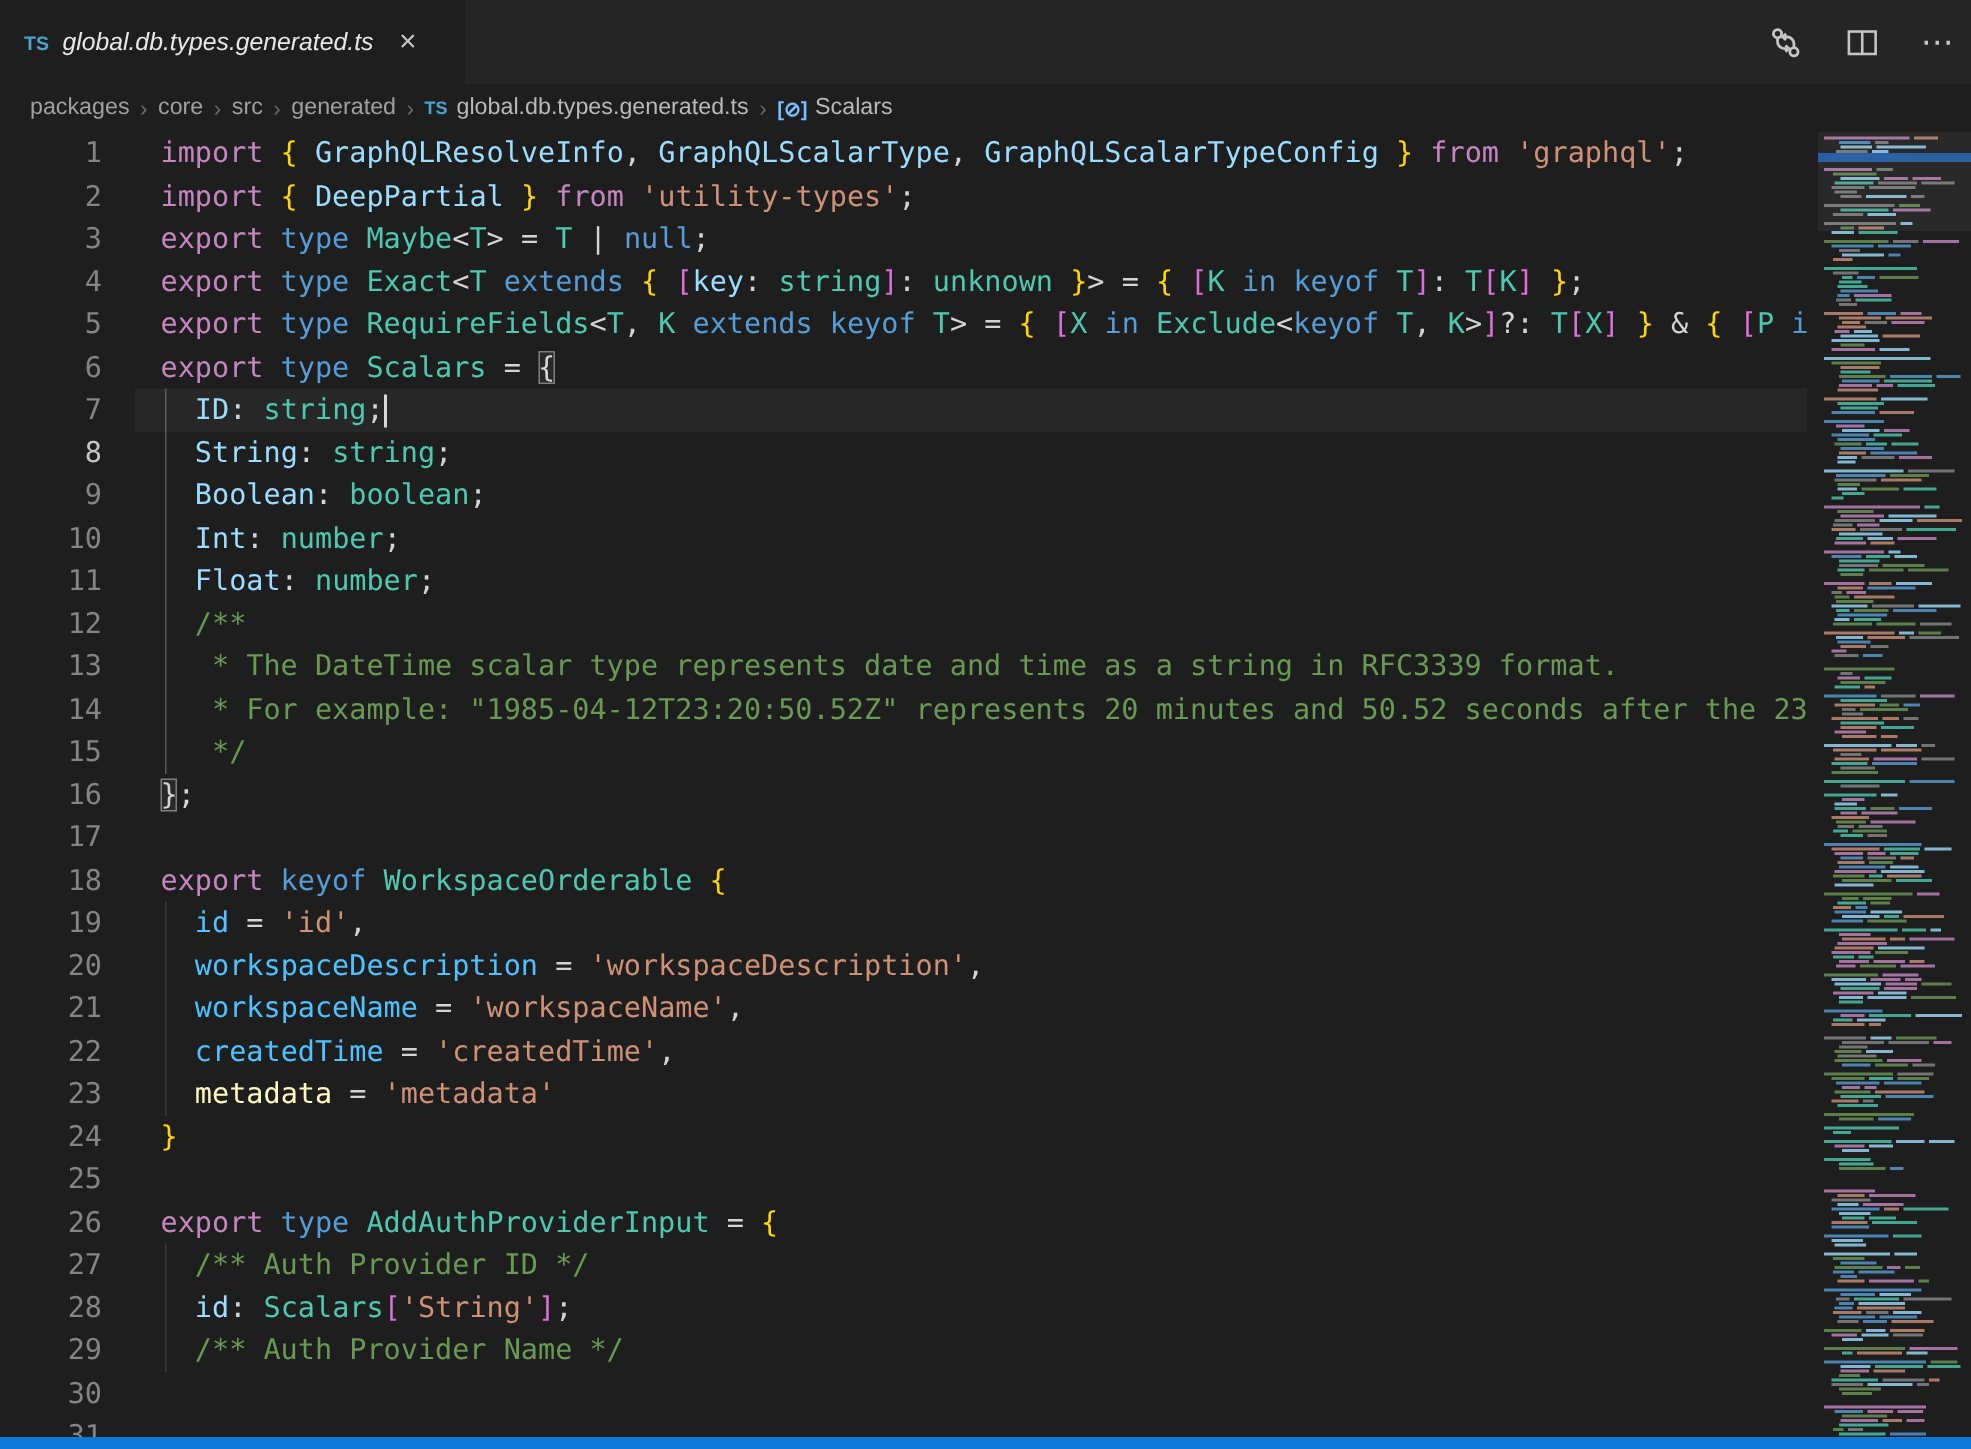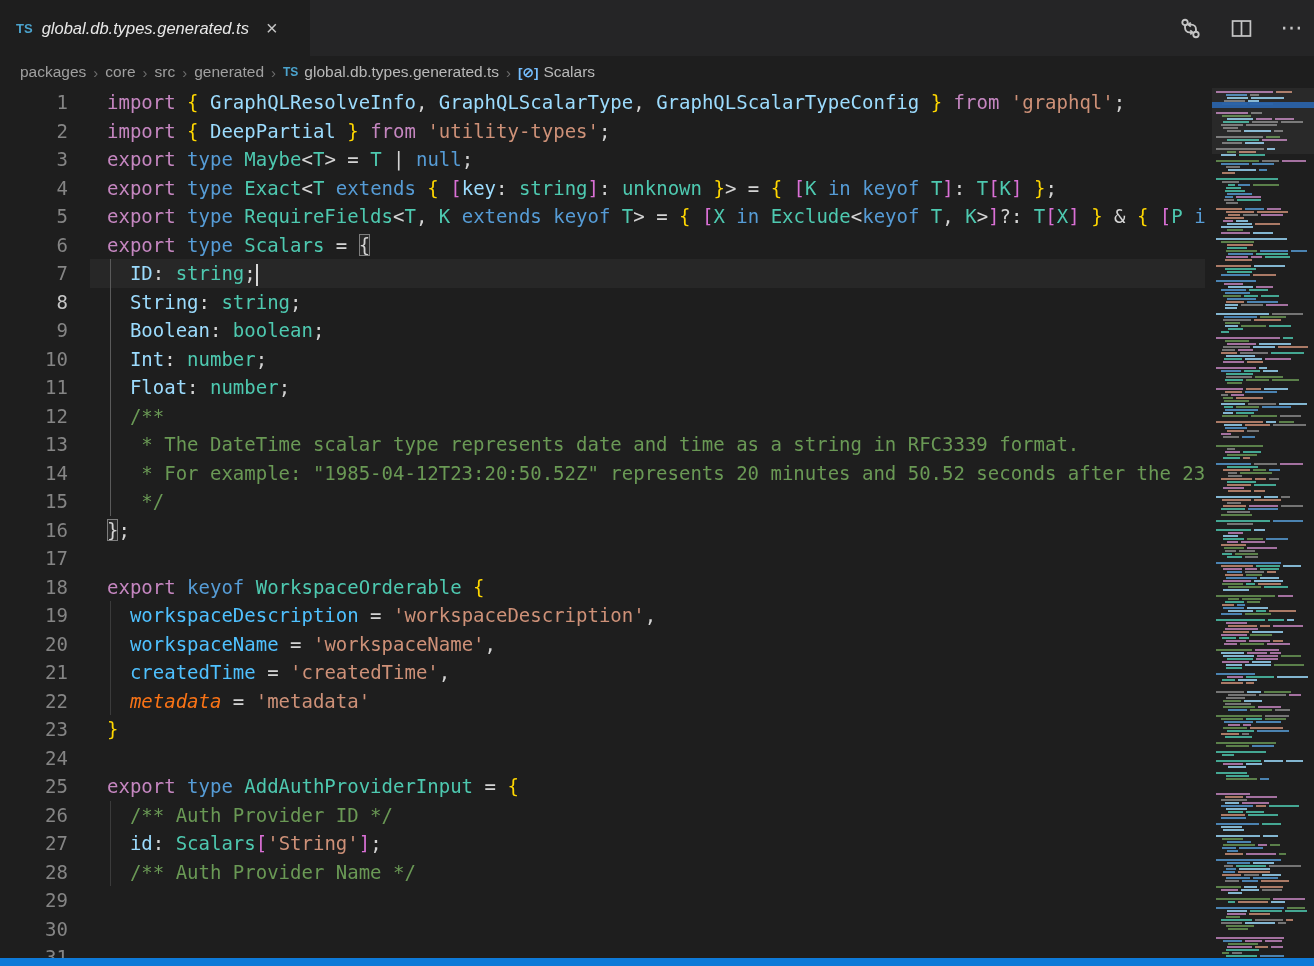--- a/index.html
+++ b/index.html
@@ -152,24 +152,25 @@
         <div class="row"><i class="guide ag"></i><span style="color: rgb(212, 212, 212);">  </span><span style="color: rgb(156, 220, 254);">Boolean</span><span style="color: rgb(212, 212, 212);">: </span><span style="color: rgb(78, 201, 176);">boolean</span><span style="color: rgb(212, 212, 212);">;</span></div>
         <div class="row"><i class="guide ag"></i><span style="color: rgb(212, 212, 212);">  </span><span style="color: rgb(156, 220, 254);">Int</span><span style="color: rgb(212, 212, 212);">: </span><span style="color: rgb(78, 201, 176);">number</span><span style="color: rgb(212, 212, 212);">;</span></div>
         <div class="row"><i class="guide ag"></i><span style="color: rgb(212, 212, 212);">  </span><span style="color: rgb(156, 220, 254);">Float</span><span style="color: rgb(212, 212, 212);">: </span><span style="color: rgb(78, 201, 176);">number</span><span style="color: rgb(212, 212, 212);">;</span></div>
         <div class="row"><i class="guide ag"></i><span style="color: rgb(106, 153, 85);">  /**</span></div>
         <div class="row"><i class="guide ag"></i><span style="color: rgb(106, 153, 85);">   * The DateTime scalar type represents date and time as a string in RFC3339 format.</span></div>
         <div class="row"><i class="guide ag"></i><span style="color: rgb(106, 153, 85);">   * For example: "1985-04-12T23:20:50.52Z" represents 20 minutes and 50.52 seconds after the 23rd</span></div>
         <div class="row"><i class="guide ag"></i><span style="color: rgb(106, 153, 85);">   */</span></div>
         <div class="row"><span class="bm" style="color: rgb(212, 212, 212);">}</span><span style="color: rgb(212, 212, 212);">;</span></div>
         <div class="row"></div>
         <div class="row"><span style="color: rgb(197, 134, 192);">export </span><span style="color: rgb(86, 156, 214);">keyof </span><span style="color: rgb(78, 201, 176);">WorkspaceOrderable </span><span style="color: rgb(255, 215, 0);">{</span></div>
+        <div class="row"><i class="guide"></i><span style="color: rgb(212, 212, 212);">  </span><span style="color: rgb(79, 193, 255);">id</span><span style="color: rgb(212, 212, 212);"> = </span><span style="color: rgb(206, 145, 120);">'id'</span><span style="color: rgb(212, 212, 212);">,</span></div>
         <div class="row"><i class="guide"></i><span style="color: rgb(212, 212, 212);">  </span><span style="color: rgb(79, 193, 255);">workspaceDescription</span><span style="color: rgb(212, 212, 212);"> = </span><span style="color: rgb(206, 145, 120);">'workspaceDescription'</span><span style="color: rgb(212, 212, 212);">,</span></div>
         <div class="row"><i class="guide"></i><span style="color: rgb(212, 212, 212);">  </span><span style="color: rgb(79, 193, 255);">workspaceName</span><span style="color: rgb(212, 212, 212);"> = </span><span style="color: rgb(206, 145, 120);">'workspaceName'</span><span style="color: rgb(212, 212, 212);">,</span></div>
         <div class="row"><i class="guide"></i><span style="color: rgb(212, 212, 212);">  </span><span style="color: rgb(79, 193, 255);">createdTime</span><span style="color: rgb(212, 212, 212);"> = </span><span style="color: rgb(206, 145, 120);">'createdTime'</span><span style="color: rgb(212, 212, 212);">,</span></div>
-        <div class="row"><i class="guide"></i><span style="color: rgb(212, 212, 212);">  </span><span style="color: #f97316; font-style: italic;">metadata</span><span style="color: rgb(212, 212, 212);"> = </span><span style="color: rgb(206, 145, 120);">'metadata'</span></div>
+        <div class="row"><i class="guide"></i><span style="color: rgb(212, 212, 212);">  </span><span style="color: #fef9c3;">metadata</span><span style="color: rgb(212, 212, 212);"> = </span><span style="color: rgb(206, 145, 120);">'metadata'</span></div>
         <div class="row"><span style="color: rgb(255, 215, 0);">}</span></div>
         <div class="row"></div>
         <div class="row"><span style="color: rgb(197, 134, 192);">export </span><span style="color: rgb(86, 156, 214);">type </span><span style="color: rgb(78, 201, 176);">AddAuthProviderInput</span><span style="color: rgb(212, 212, 212);"> = </span><span style="color: rgb(255, 215, 0);">{</span></div>
         <div class="row"><i class="guide"></i><span style="color: rgb(106, 153, 85);">  /** Auth Provider ID */</span></div>
         <div class="row"><i class="guide"></i><span style="color: rgb(212, 212, 212);">  </span><span style="color: rgb(156, 220, 254);">id</span><span style="color: rgb(212, 212, 212);">: </span><span style="color: rgb(78, 201, 176);">Scalars</span><span style="color: rgb(218, 112, 214);">[</span><span style="color: rgb(206, 145, 120);">'String'</span><span style="color: rgb(218, 112, 214);">]</span><span style="color: rgb(212, 212, 212);">;</span></div>
         <div class="row"><i class="guide"></i><span style="color: rgb(106, 153, 85);">  /** Auth Provider Name */</span></div>
       </div>
     <div class="minimap" id="minimap">
       <div id="minimap-rows">
           <div class="mrow"></div>

